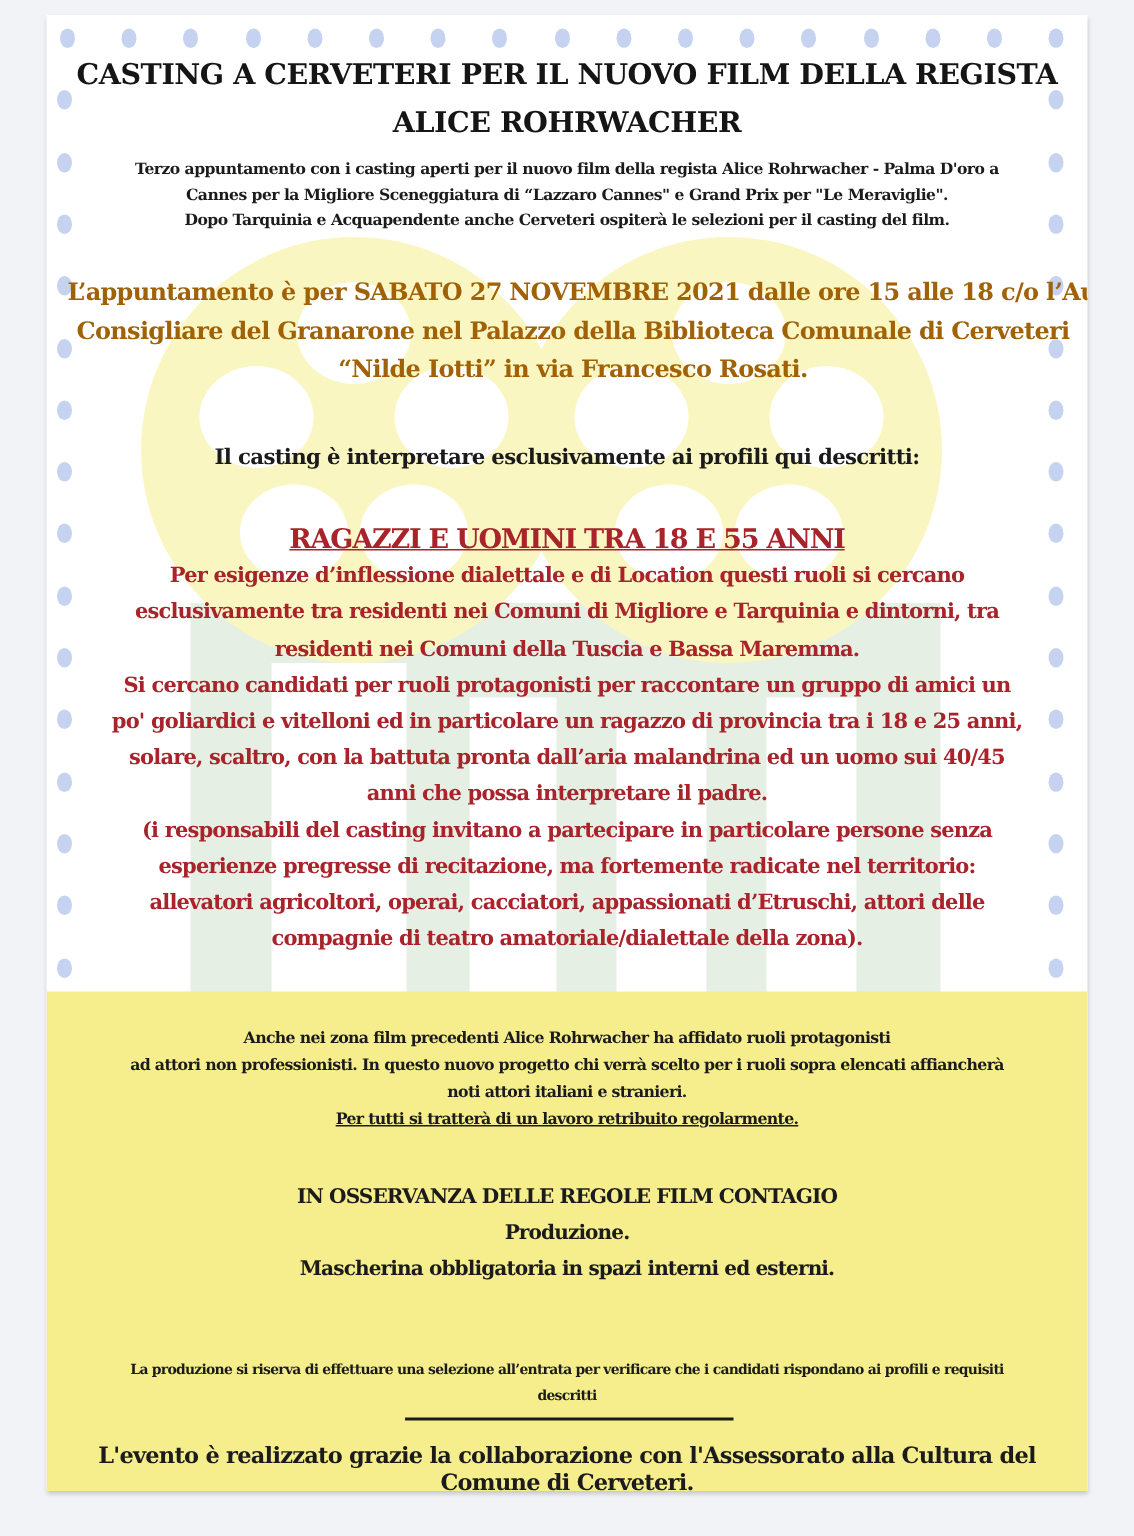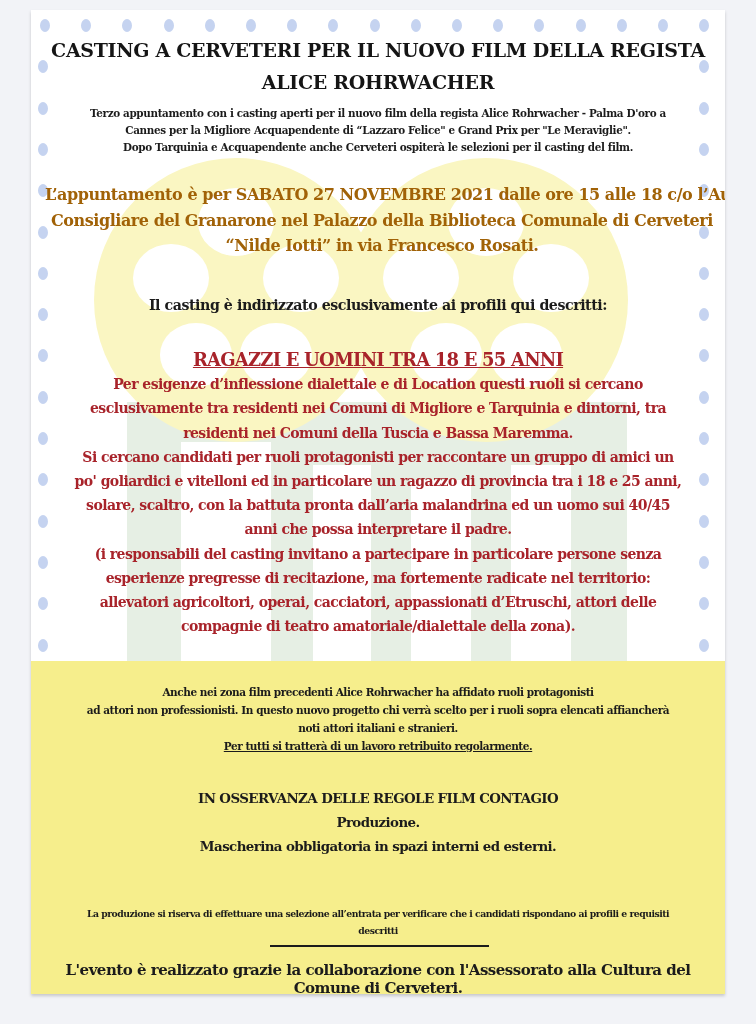--- a/index.html
+++ b/index.html
@@ -168,31 +168,31 @@
       <div class="dot" style="left: 668px; top: 628.5px;"></div>
     </div>
 
   <div class="title center">
     <span class="line">CASTING A CERVETERI PER IL NUOVO FILM DELLA REGISTA</span>
     <span class="line">ALICE ROHRWACHER</span>
   </div>
 
   <div class="intro center">
     <span class="line">Terzo appuntamento con i casting aperti per il nuovo film della regista Alice Rohrwacher - Palma D'oro a</span>
-    <span class="line">Cannes per la Migliore Acquapendente di “Lazzaro Felice" e Grand Prix per "Le Meraviglie".</span>
+    <span class="line">Cannes per la Migliore Sceneggiatura di “Lazzaro Cannes" e Grand Prix per "Le Meraviglie".</span>
     <span class="line">Dopo Tarquinia e Acquapendente anche Cerveteri ospiterà le selezioni per il casting del film.</span>
   </div>
 
   <div class="appt center">
     <span class="line">L’appuntamento è per SABATO 27 NOVEMBRE 2021 dalle ore 15 alle 18 c/o l’Aula</span>
     <span class="line">Consigliare del Granarone nel Palazzo della Biblioteca Comunale di Cerveteri</span>
     <span class="line">“Nilde Iotti” in via Francesco Rosati.</span>
   </div>
 
-  <div class="target center">Il casting è indirizzato esclusivamente ai profili qui descritti:</div>
+  <div class="target center">Il casting è interpretare esclusivamente ai profili qui descritti:</div>
 
   <div class="red-block center">
     <span class="line heading">RAGAZZI E UOMINI TRA 18 E 55 ANNI</span>
     <span class="line">Per esigenze d’inflessione dialettale e di Location questi ruoli si cercano</span>
     <span class="line">esclusivamente tra residenti nei Comuni di Migliore e Tarquinia e dintorni, tra</span>
     <span class="line">residenti nei Comuni della Tuscia e Bassa Maremma.</span>
     <span class="line">Si cercano candidati per ruoli protagonisti per raccontare un gruppo di amici un</span>
     <span class="line">po' goliardici e vitelloni ed in particolare un ragazzo di provincia tra i 18 e 25 anni,</span>
     <span class="line">solare, scaltro, con la battuta pronta dall’aria malandrina ed un uomo sui 40/45</span>
     <span class="line">anni che possa interpretare il padre.</span>

